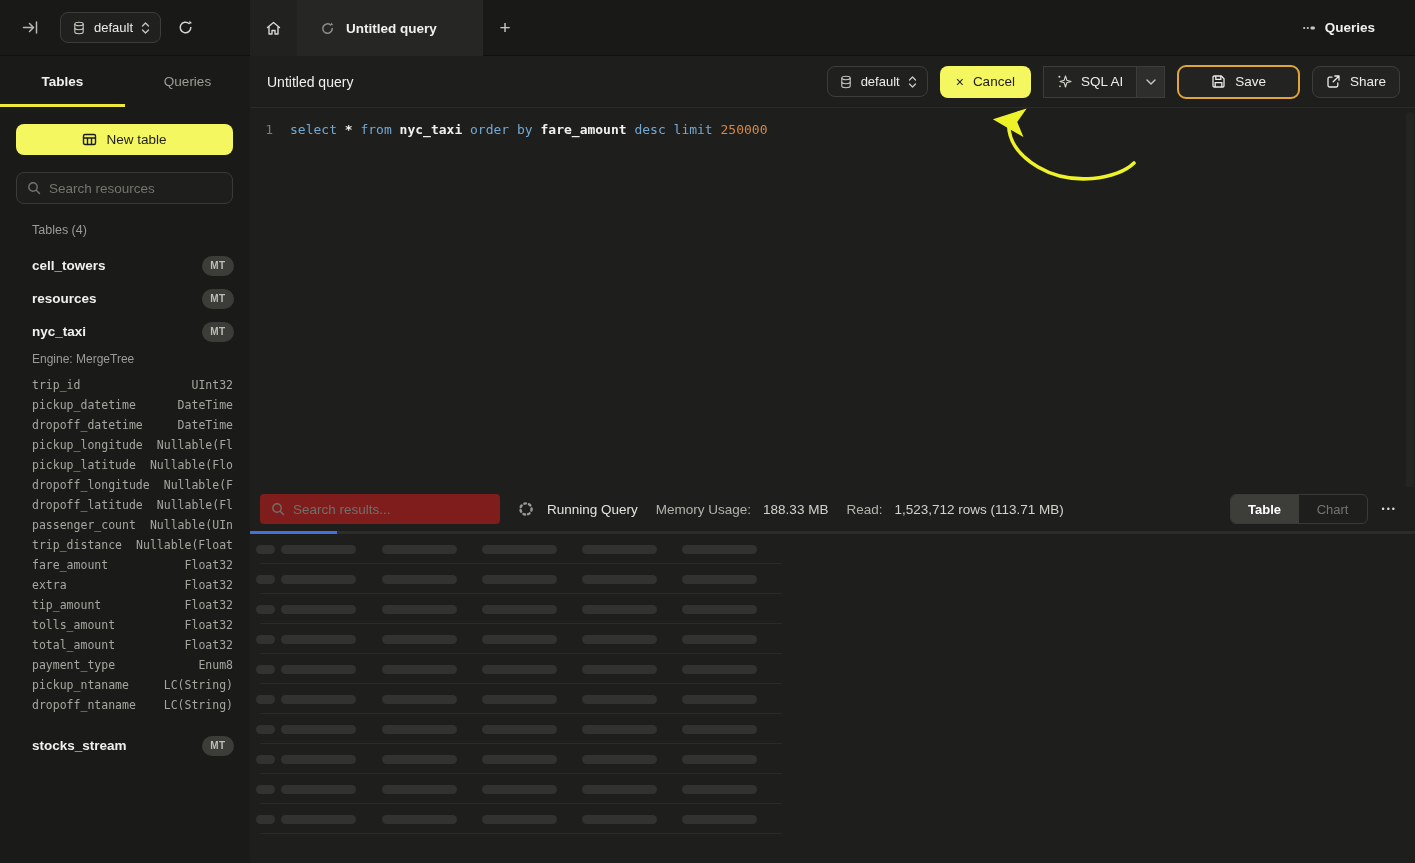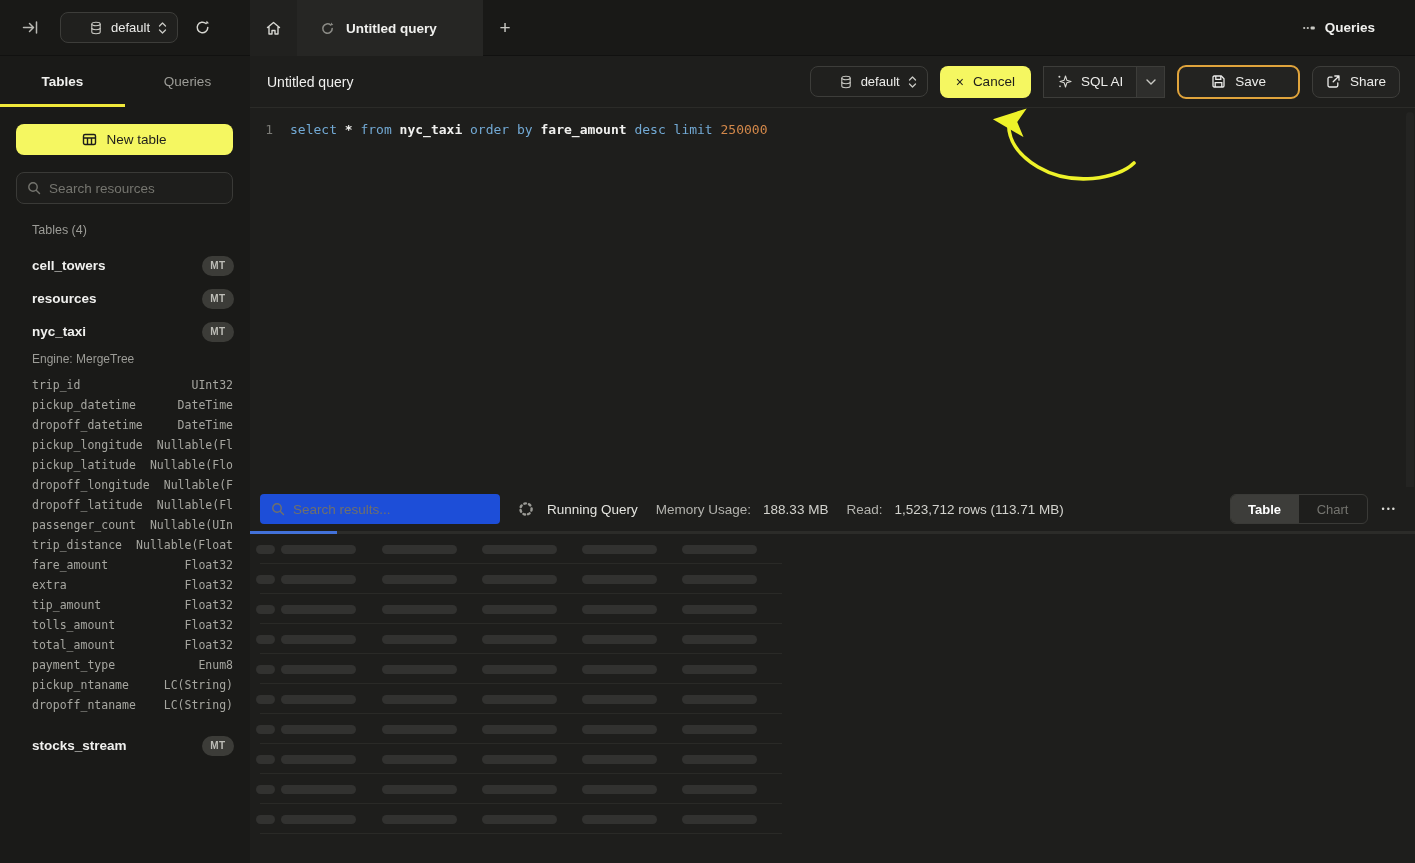--- a/index.html
+++ b/index.html
@@ -4,21 +4,21 @@
 <style>
   * { margin:0; padding:0; box-sizing:border-box; }
   html,body { width:1415px; height:863px; background:#1e1e1c; overflow:hidden;
     font-family:"Liberation Sans", sans-serif; color:#ececea; }
   svg { display:block; }
 
   
   .topbar { position:absolute; top:0; left:0; width:1415px; height:56px;
     background:#191917; display:flex; align-items:stretch; border-bottom:1px solid #111110; }
   .topbar-left { width:250px; display:flex; align-items:center; padding-left:22px; flex:0 0 auto; }
-  .db-select { display:flex; align-items:center; gap:8px; height:31px; padding:0 10px 0 28px;
+  .db-select { display:flex; align-items:center; gap:8px; height:31px; padding:0 10px 0 11px;
     border:1px solid #3d3d3a; border-radius:8px; background:#20201e; cursor:pointer; }
   .db-select .lbl { font-size:13px; color:#ececea; }
   .topbar-left .db-select { margin-left:21px; }
   .icon-btn { background:none; border:none; cursor:pointer; display:flex; align-items:center; justify-content:center; }
   .refresh-btn { margin-left:16px; }
   .home-btn { width:47px; height:56px; background:#21211f; display:flex; align-items:center; justify-content:center; cursor:pointer; }
   .query-tab { width:186px; height:56px; background:#262624; display:flex; align-items:center; gap:11px;
     padding-left:23px; cursor:pointer; }
   .query-tab .lbl { font-size:13.5px; font-weight:600; color:#f0f0ee; }
   .newtab-btn { width:44px; height:56px; display:flex; align-items:center; justify-content:center;
@@ -82,21 +82,21 @@
   .tok-num { color:#d3884a; }
   .tok-pl { color:#e8e8e4; }
   .editor-scrollbar { position:absolute; top:3px; right:1px; width:8px; height:412px; background:#242422; border-radius:4px; }
 
   
   .anno-arrow { position:absolute; left:990px; top:103px; pointer-events:none; }
 
   
   .results { position:absolute; top:487px; left:250px; width:1165px; height:376px; background:#1e1e1c; }
   .results-toolbar { height:44px; display:flex; align-items:center; padding:0 18px 0 10px; }
-  .results-search { width:240px; height:30px; background:#1d4ed8; border-radius:4px; display:flex;
+  .results-search { width:240px; height:30px; background:#7f1d1d; border-radius:4px; display:flex;
     align-items:center; gap:8px; padding:0 11px; }
   .results-search input { flex:1; background:transparent; border:none; outline:none; font-size:13.5px;
     color:#d6d6d1; font-family:"Liberation Sans",sans-serif; min-width:0; }
   .results-search input::placeholder { color:#70706b; }
   .spinner { margin-left:18px; }
   .status-text { margin-left:13px; font-size:13.5px; color:#e4e4df; }
   .stat-label { margin-left:18px; font-size:13.5px; color:#b3b3ae; }
   .stat-value { margin-left:12px; font-size:13.5px; color:#d2d2cd; }
   .res-spacer { flex:1; }
   .view-toggle { height:30px; border:1px solid #3a3a37; border-radius:6px; display:flex; overflow:hidden; }

